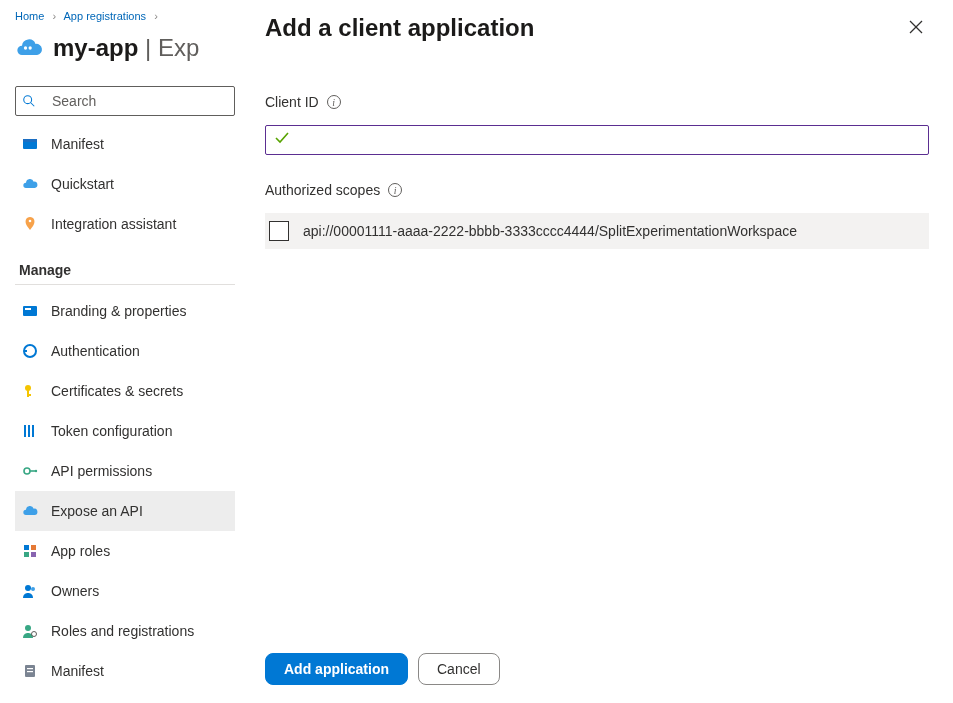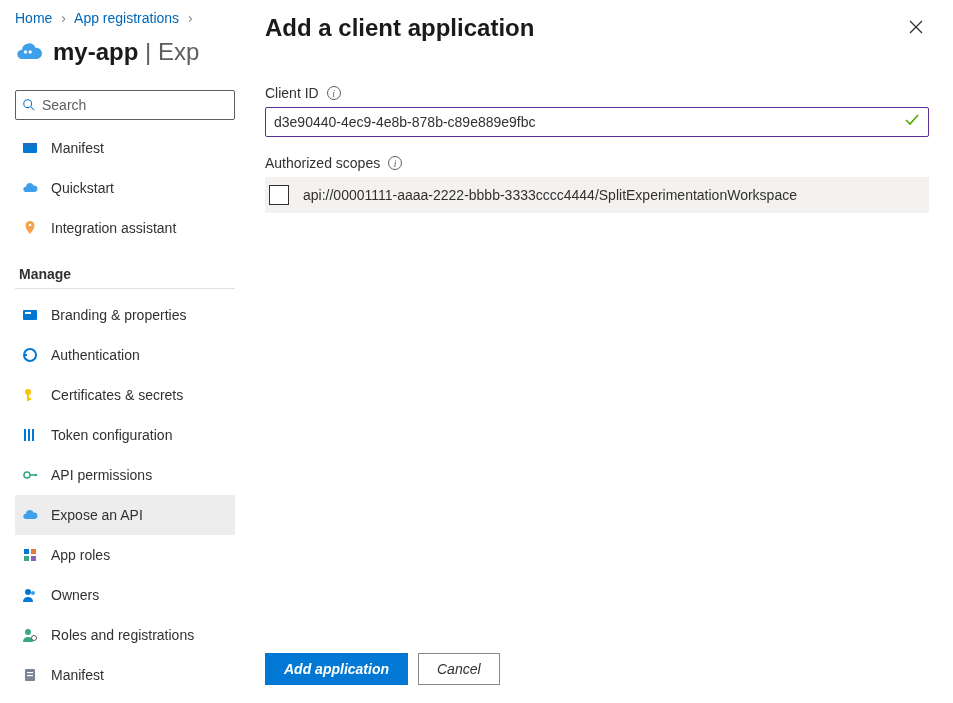--- a/index.html
+++ b/index.html
@@ -12,21 +12,21 @@
       height: 703px;
       overflow: hidden;
       position: relative;
     }
     .left-pane {
       width: 240px;
       float: left;
       padding: 10px 5px 10px 15px;
     }
     .breadcrumb {
-      font-size: 14px;
+      font-size: 11px;
       margin-bottom: 10px;
       white-space: nowrap;
     }
     .breadcrumb a {
       color: #0067b8;
       text-decoration: none;
     }
     .breadcrumb .sep {
       color: #8a8886;
       margin: 0 5px;
@@ -57,21 +57,21 @@
       align-items: center;
       border: 1px solid #605e5c;
       border-radius: 2px;
       height: 30px;
       padding: 0 6px;
       margin-bottom: 8px;
     }
     .search-box svg { flex: 0 0 auto; color: #0078d4; }
     .search-box input {
       border: none; outline: none; font-size: 14px;
-      flex: 1; margin-left: 6px;
+      flex: 1; margin-left: 16px;
       color: #323130;
     }
     .search-box input::placeholder { color: #605e5c; }
     .nav-item {
       display: flex; align-items: center;
       height: 40px;
       padding: 0 6px;
       cursor: pointer;
       white-space: nowrap;
       font-size: 14px;
@@ -96,20 +96,21 @@
 
     .right-pane {
       position: absolute;
       left: 240px; top: 0;
       right: 0; bottom: 0;
       background: #ffffff;
       border-left: 1px solid #ffffff;
       padding: 14px 24px 0 24px;
       display: flex;
       flex-direction: column;
+      gap: 9px;
     }
     .panel-header {
       display: flex; justify-content: space-between; align-items: flex-start;
       margin-bottom: 42px;
     }
     .panel-title {
       font-size: 24px;
       font-weight: 600;
       color: #1b1a19;
     }
@@ -166,25 +167,24 @@
       word-break: break-all;
     }
     .panel-footer {
       margin-top: auto;
       border-top: 1px solid #ffffff;
       padding: 14px 0 18px 0;
       display: flex; gap: 10px;
     }
     .btn {
       height: 32px; padding: 0 18px;
-      font-size: 14px; border-radius: 0; cursor: pointer;
+      font-size: 14px; border-radius: 8px; cursor: pointer;
       border: 1px solid #8a8886;
       background: #ffffff;
       color: #323130;
-      font-style: italic;
     }
     .btn.primary {
       background: #0078d4; color: #ffffff;
       border-color: #0078d4;
       font-weight: 600;
     }
   </style>
 </head>
 <body>
 
@@ -355,21 +355,20 @@
           <line x1="13" y1="1" x2="1" y2="13" stroke="#323130" stroke-width="1.2"></line>
         </svg>
     </button>
   </div>
 
   <div class="field-label">
     <span>Client ID</span>
     <span class="info-icon">i</span>
   </div>
   <div class="input-wrap">
-    <input type="text" value="d3e90440-4ec9-4e8b-878b-c89e889e9fbc" style="">
     <span class="check">
       <svg width="16" height="16" viewBox="0 0 16 16" fill="none">
           <path d="M2 8 L6 12 L14 3" stroke="#57a300" stroke-width="1.6"></path>
         </svg>
     </span>
   </div>
 
   <div class="field-label">
     <span>Authorized scopes</span>
     <span class="info-icon">i</span>

